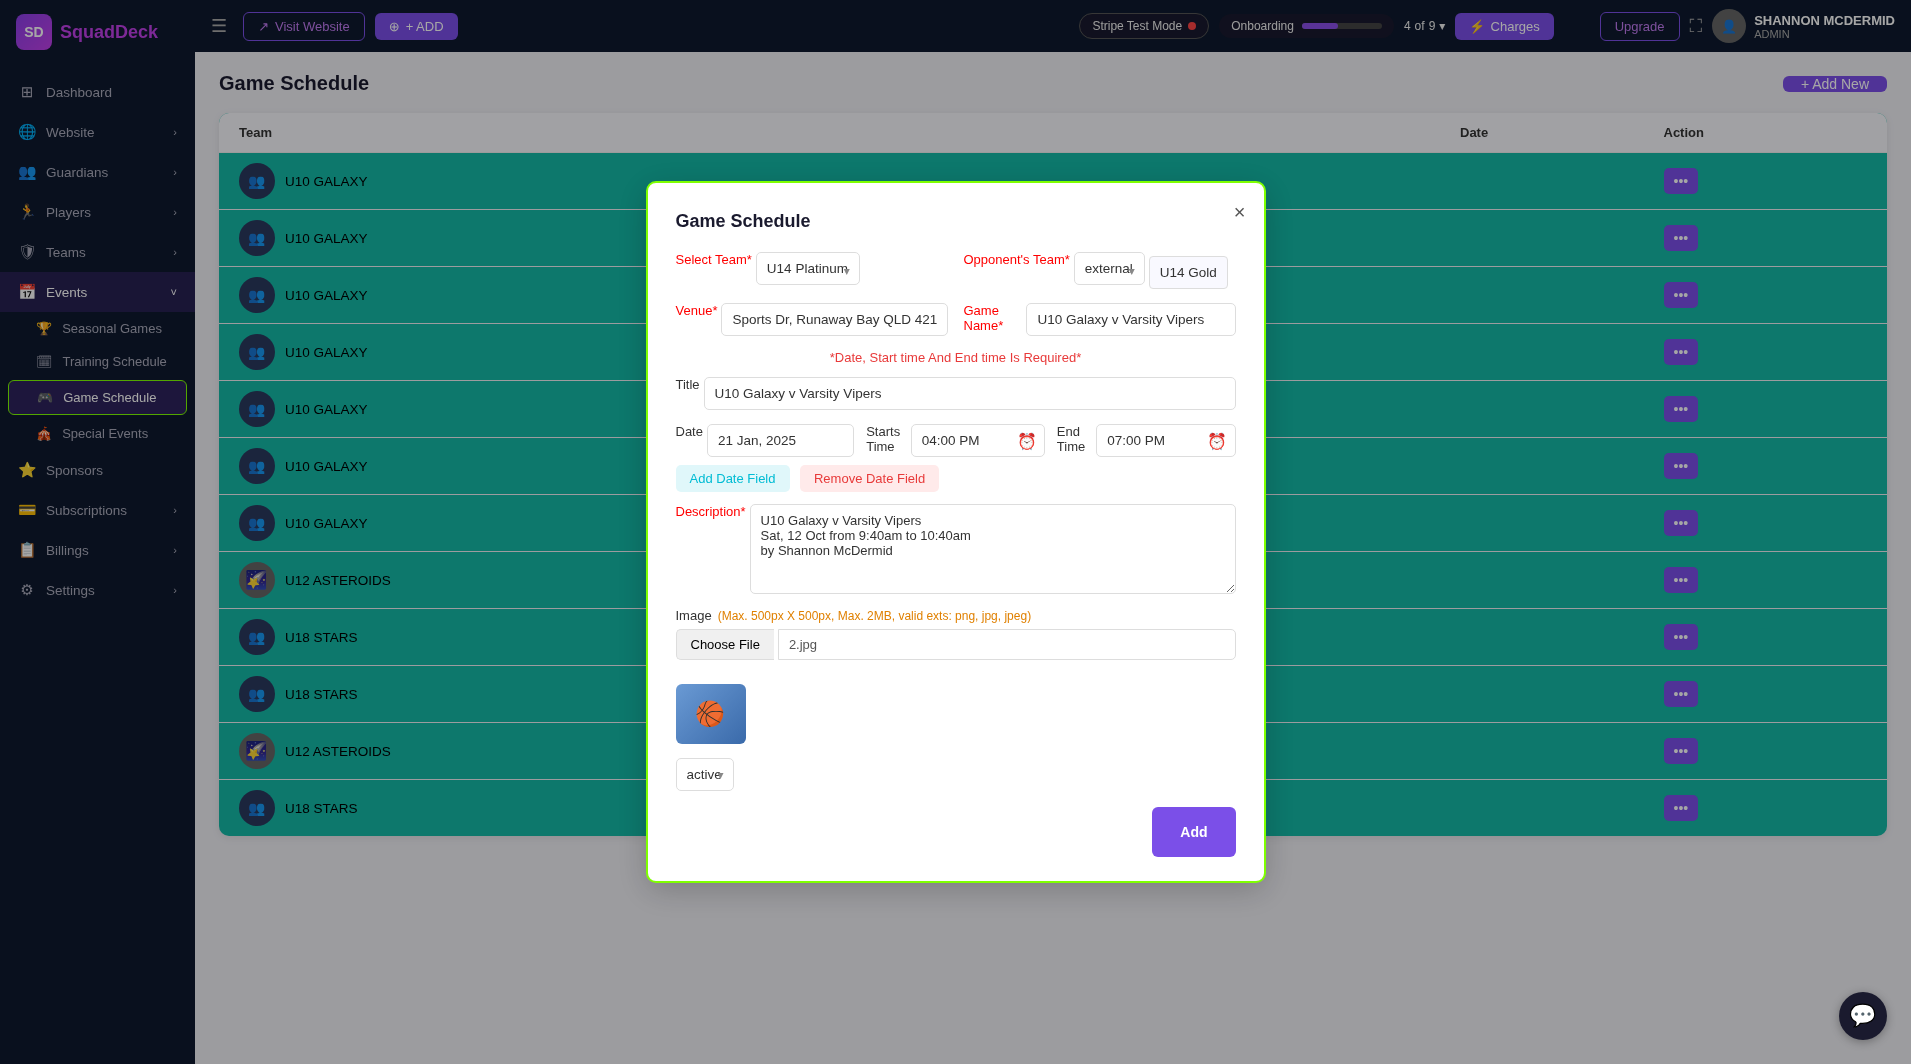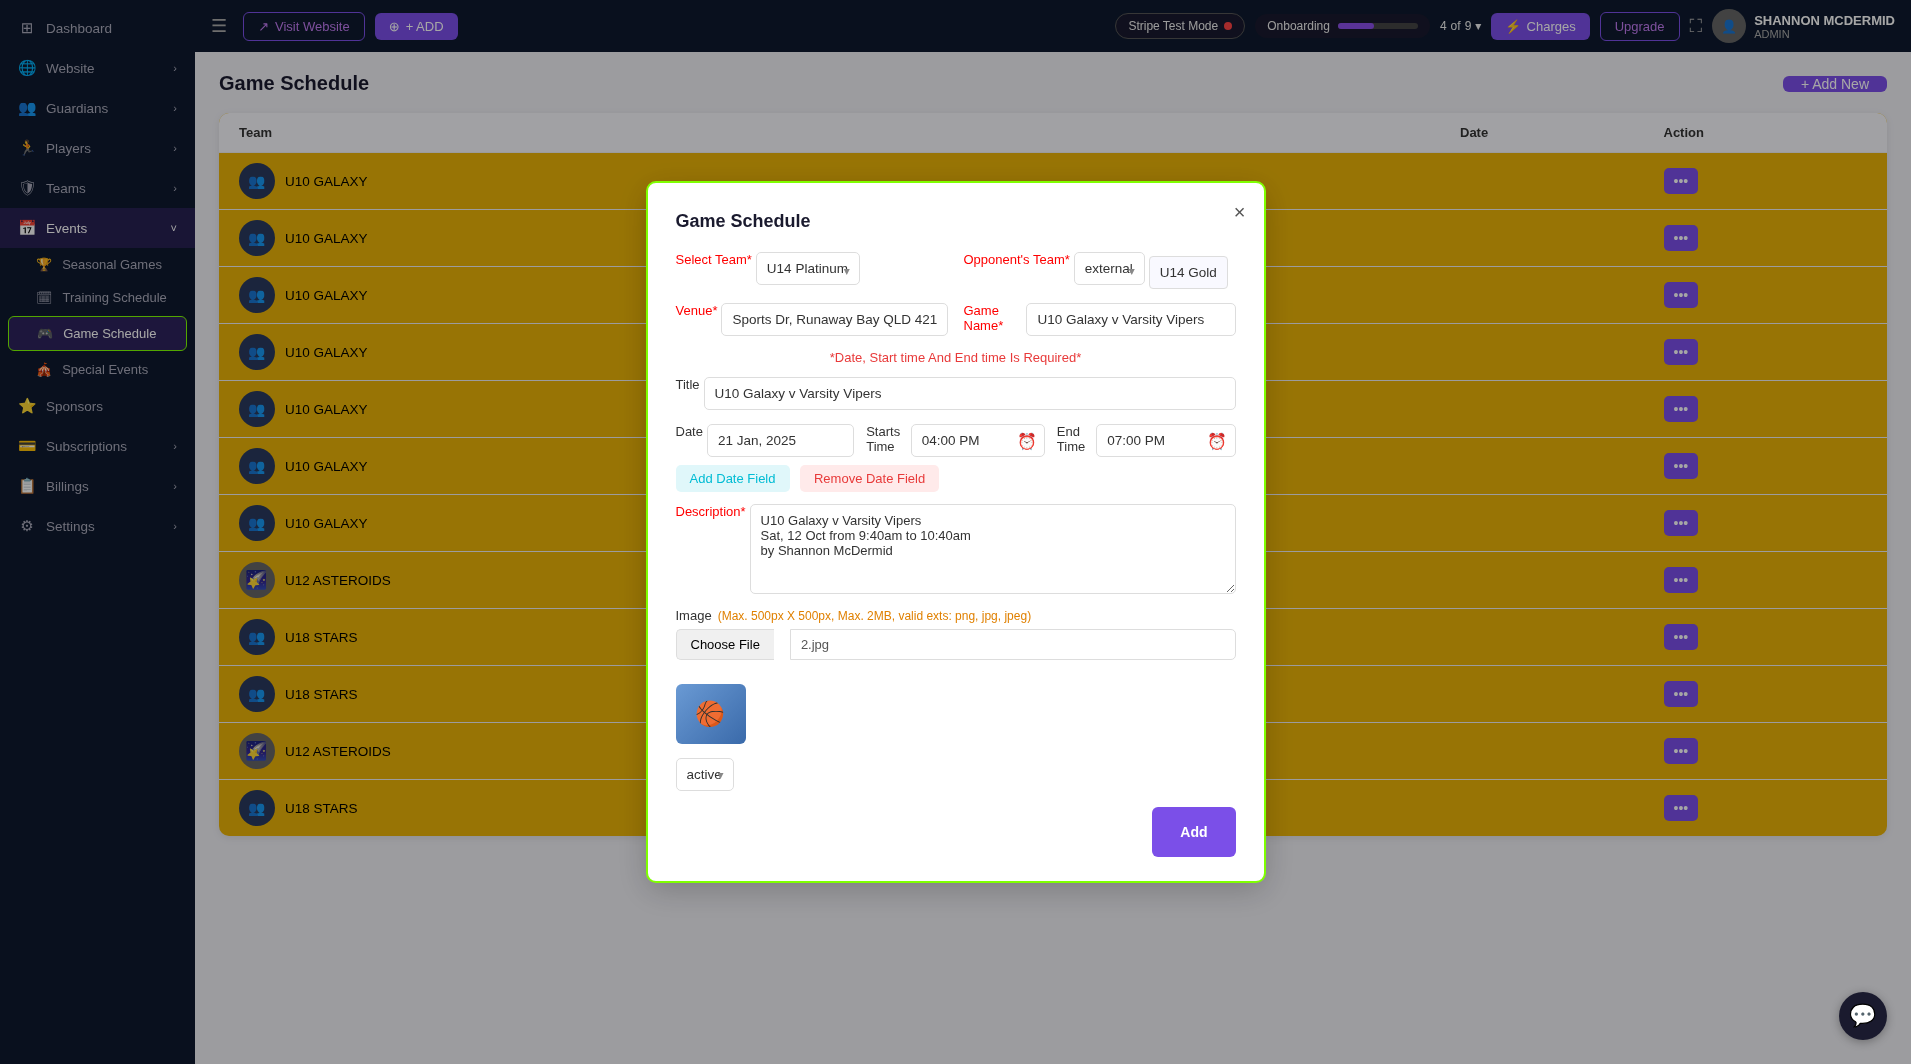--- a/index.html
+++ b/index.html
@@ -91,40 +91,40 @@
     .progress-bar-fill { width: 45%; height: 100%; background: #8b4fe8; border-radius: 3px; }
     .step-counter { color: #eee; font-size: 12px; display: flex; align-items: center; gap: 4px; }
     .btn-charges {
       background: #7b4fe8; color: white; border: none;
       padding: 6px 14px; border-radius: 6px; font-size: 13px;
       cursor: pointer; display: flex; align-items: center; gap: 5px;
     }
     .btn-upgrade {
       background: transparent; border: 1.5px solid #7b4fe8;
       color: #c07af0; padding: 6px 14px; border-radius: 6px;
-      font-size: 13px; cursor: pointer;
+      font-size: 13px; cursor: pointer; margin-left: 36px;
     }
     .expand-icon { color: #aaa; font-size: 18px; cursor: pointer; }
     .user-info { display: flex; align-items: center; gap: 8px; }
     .user-avatar { width: 34px; height: 34px; background: #666; border-radius: 50%; display: flex; align-items: center; justify-content: center; color: white; font-size: 13px; overflow: hidden; }
     .user-name { color: white; font-size: 13px; font-weight: 600; }
     .user-role { color: #aaa; font-size: 11px; }
 
     
     .content { flex: 1; padding: 20px 24px; overflow-y: auto; position: relative; }
     .page-header { display: flex; align-items: center; justify-content: space-between; margin-bottom: 18px; }
     .page-title { font-size: 20px; font-weight: 700; color: #1a1a2e; }
     .btn-add-new {
       background: #7b4fe8; color: white; border: none;
       padding: 0 18px; border-radius: 6px; font-size: 14px;
       cursor: pointer;
     }
 
     
-    .table-container { background: #eab308; border-radius: 10px; overflow: hidden; box-shadow: 0 2px 8px rgba(0,0,0,0.08); }
+    .table-container { background: #14b8a6; border-radius: 10px; overflow: hidden; box-shadow: 0 2px 8px rgba(0,0,0,0.08); }
     .table-header-row {
       display: grid; grid-template-columns: 2fr 2fr 2fr 1fr 1fr;
       background: #f8f8fc; padding: 12px 20px;
       font-size: 13px; font-weight: 600; color: #333; border-bottom: 1px solid #eee;
     }
     .table-row {
       display: grid; grid-template-columns: 2fr 2fr 2fr 1fr 1fr;
       padding: 10px 20px; align-items: center;
       border-bottom: 1px solid #f0f0f5; font-size: 13.5px;
     }
@@ -200,21 +200,21 @@
     .date-actions { margin-bottom: 12px; }
     .textarea-control {
       border: 1px solid #ddd; border-radius: 5px;
       padding: 8px 10px; font-size: 13px; color: #333;
       width: 100%; min-height: 90px; resize: vertical; outline: none;
       font-family: inherit;
     }
     .image-label-row { display: flex; align-items: center; gap: 6px; margin-bottom: 6px; }
     .image-label { font-size: 13px; font-weight: 500; color: #333; }
     .image-hint { font-size: 12px; color: #e08000; }
-    .file-input-wrap { display: flex; gap: 16px; margin-bottom: 24px; }
+    .file-input-wrap { display: flex; gap: 4px; margin-bottom: 24px; }
     .choose-file-btn {
       background: #f0f0f0; border: 1px solid #ddd;
       border-right: none; padding: 7px 14px; font-size: 13px;
       cursor: pointer; border-radius: 5px 0 0 5px;
     }
     .file-name-display {
       flex: 1; border: 1px solid #ddd; border-radius: 0 5px 5px 0;
       padding: 7px 10px; font-size: 13px; color: #555; background: white;
     }
     .image-preview {
@@ -237,20 +237,28 @@
       width: 48px; height: 48px; background: #1a1a2e;
       border-radius: 50%; display: flex; align-items: center; justify-content: center;
       color: white; font-size: 22px; cursor: pointer; z-index: 200;
       box-shadow: 0 2px 10px rgba(0,0,0,0.3);
     }
   </style>
 </head>
 <body>
 
 <div class="sidebar">
+  <div class="sidebar-logo">
+    <div class="logo-icon">
+      <span>SD</span>
+    </div>
+    <div class="logo-text">
+      <span>Squad</span><span style="color:#c040e8">Deck</span>
+    </div>
+  </div>
   <div class="sidebar-nav">
     <div class="nav-item">
       <span class="icon">⊞</span>
       <span>Dashboard</span>
     </div>
     <div class="nav-item">
       <span class="icon">🌐</span>
       <span>Website</span>
       <span class="arrow">›</span>
     </div>

